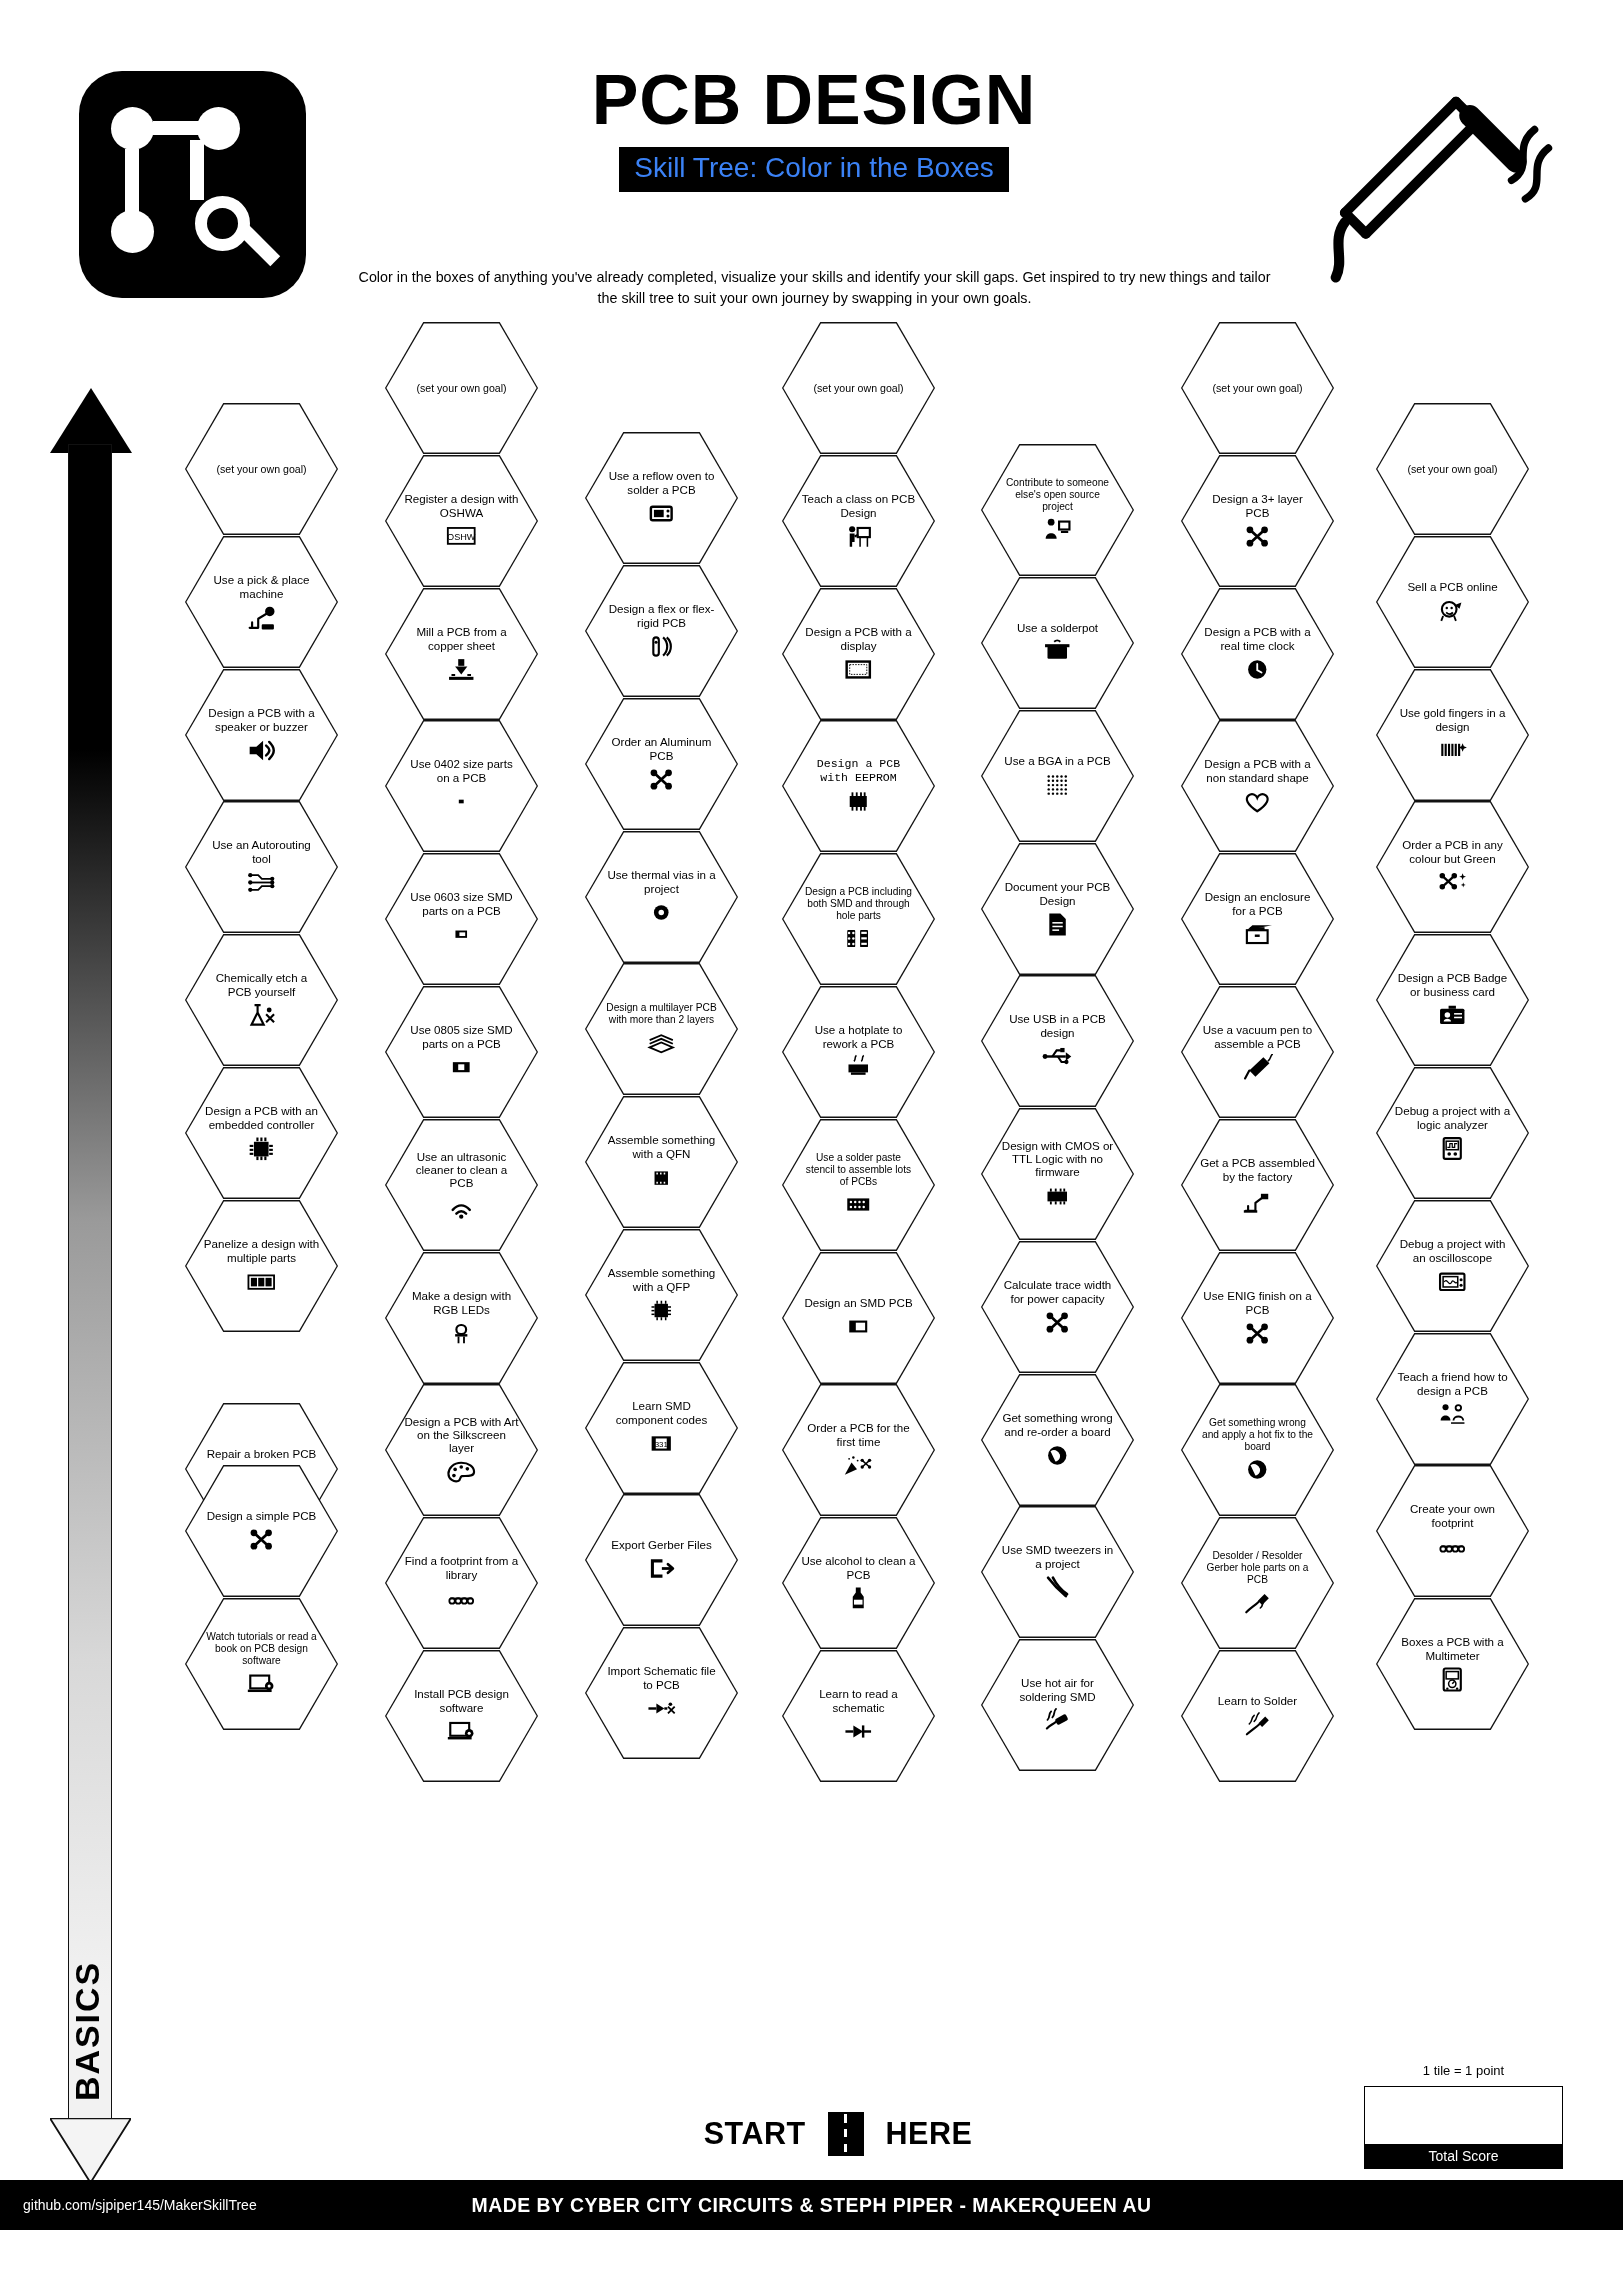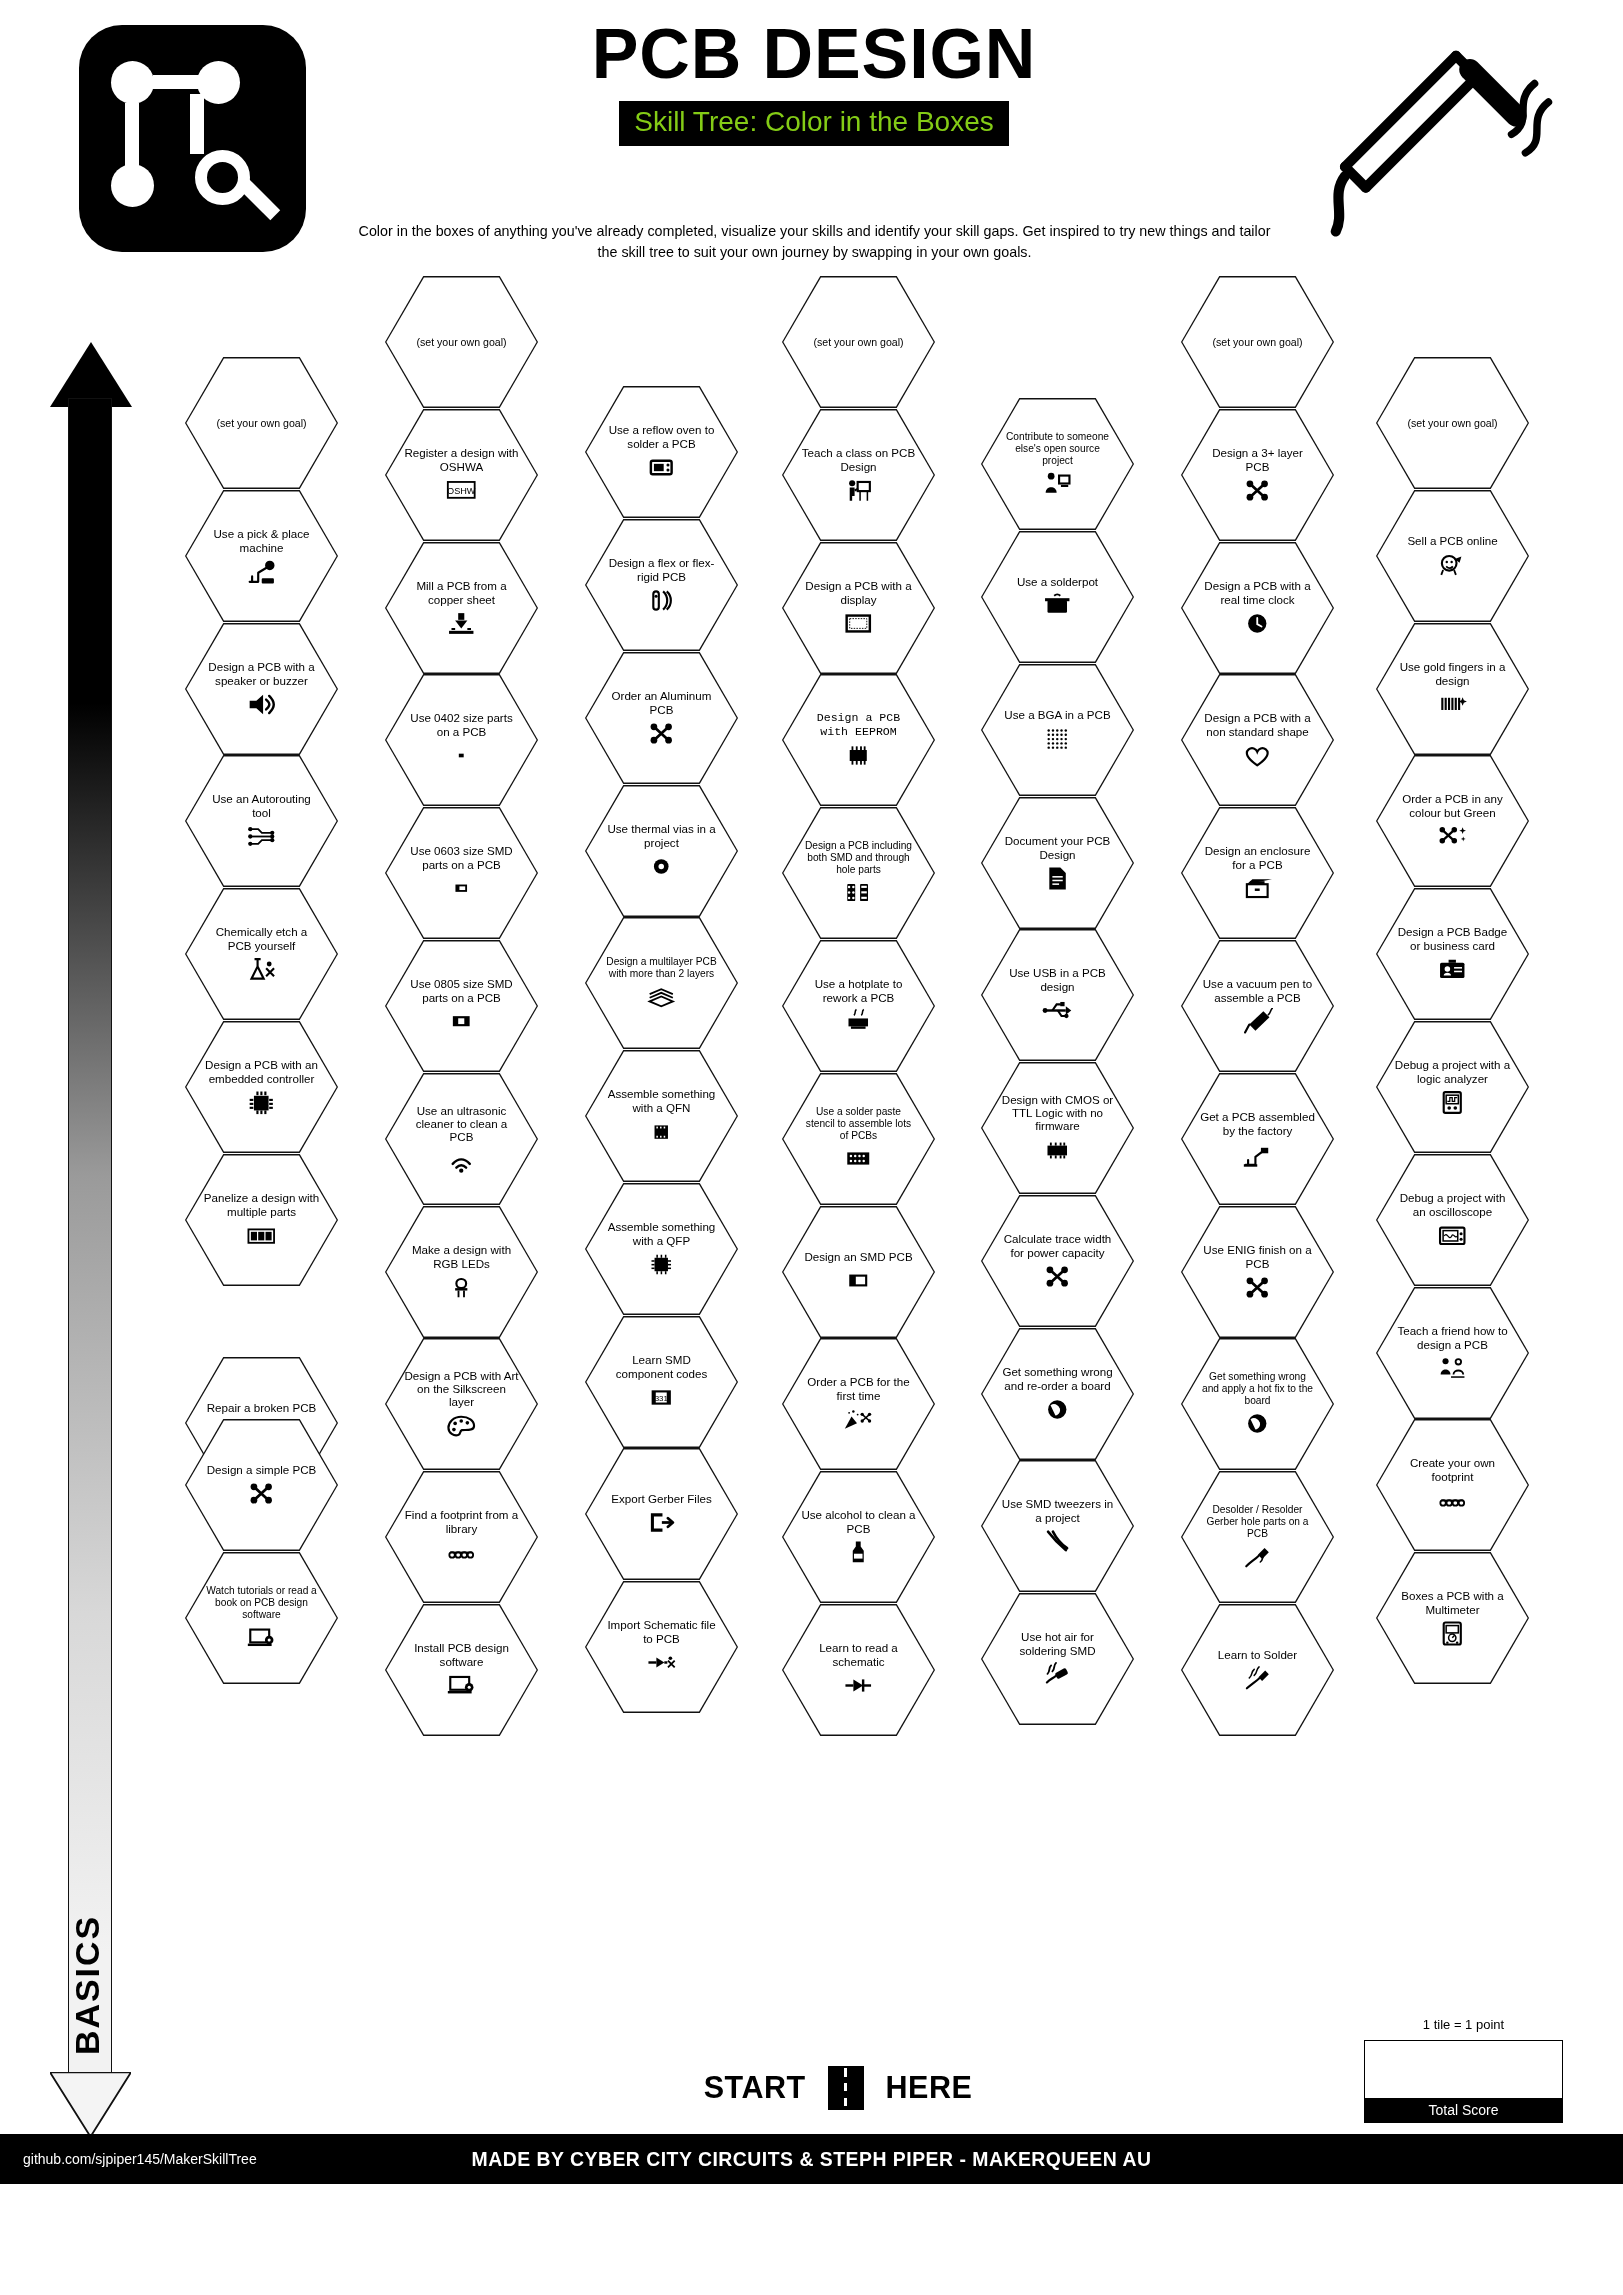--- a/index.html
+++ b/index.html
@@ -1,27 +1,27 @@
 <!DOCTYPE html>
 <html style="font-size:7.4px"><head>
 <meta charset="utf-8">
 <style>
   html,body{margin:0;padding:0;background:#ffffff;}
   body{font-family:"Liberation Sans",sans-serif;color:#000;}
-  #page{position:relative;width:1623px;height:2184px;overflow:hidden;background:#fff;}
+  #page{position:relative;width:1623px;height:2184px;overflow:hidden;background:#fff;margin-top:46px;}
 
   
   #header{position:absolute;left:0;top:0;width:1623px;height:296px;}
   #logo{position:absolute;left:79px;top:25.4px;width:227px;height:227px;}
   #logo .lg-box{position:absolute;left:0;top:0;width:227px;height:227px;background:#000;border-radius:43px;}
   #logo .dot{position:absolute;background:#fff;border-radius:50%;}
   #logo .bar{position:absolute;background:#fff;}
   #title{position:absolute;left:407px;top:18.5px;width:814px;text-align:center;}
   #title .main{font-size:70px;font-weight:bold;letter-spacing:0.9px;line-height:1.0;}
-  #subtitle{display:inline-block;background:#000;color:#84cc16;font-size:28px;padding:5.6px 15.7px 8.3px;margin-top:12px;}
+  #subtitle{display:inline-block;background:#000;color:#3b82f6;font-size:28px;padding:5.6px 15.7px 8.3px;margin-top:12px;}
   #blurb{position:absolute;left:352px;top:221px;width:925px;text-align:center;font-size:14.3px;line-height:1.45;}
   #iron{position:absolute;right:65px;top:28px;width:241px;height:222px;}
 
   
   #arrow{position:absolute;left:46px;top:342px;width:88px;height:1795px;}
   #arrow .shaft{position:absolute;left:22px;top:56px;width:44px;height:1689px;
       background:linear-gradient(to bottom,#000 0%,#000 18%,#9a9a9a 46%,#d8d8d8 72%,#f2f2f2 92%);
       border:1.4px solid #111;box-sizing:border-box;}
   #arrow .head-up{position:absolute;left:3.7px;top:0;width:0;height:0;border-left:41px solid transparent;border-right:41px solid transparent;border-bottom:65px solid #000;}
   #arrow .head-dn-out{position:absolute;left:3.7px;bottom:0;width:81px;height:65px;}

